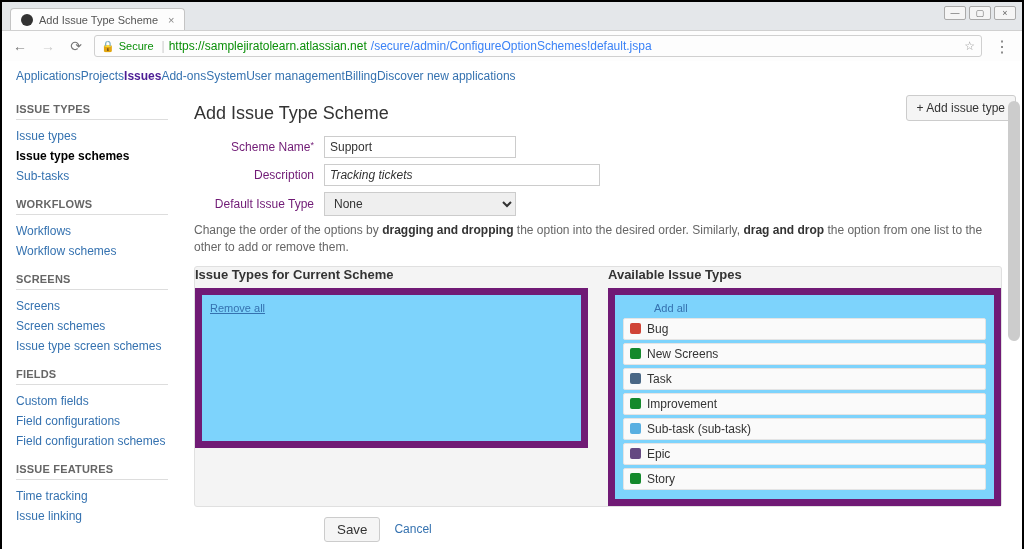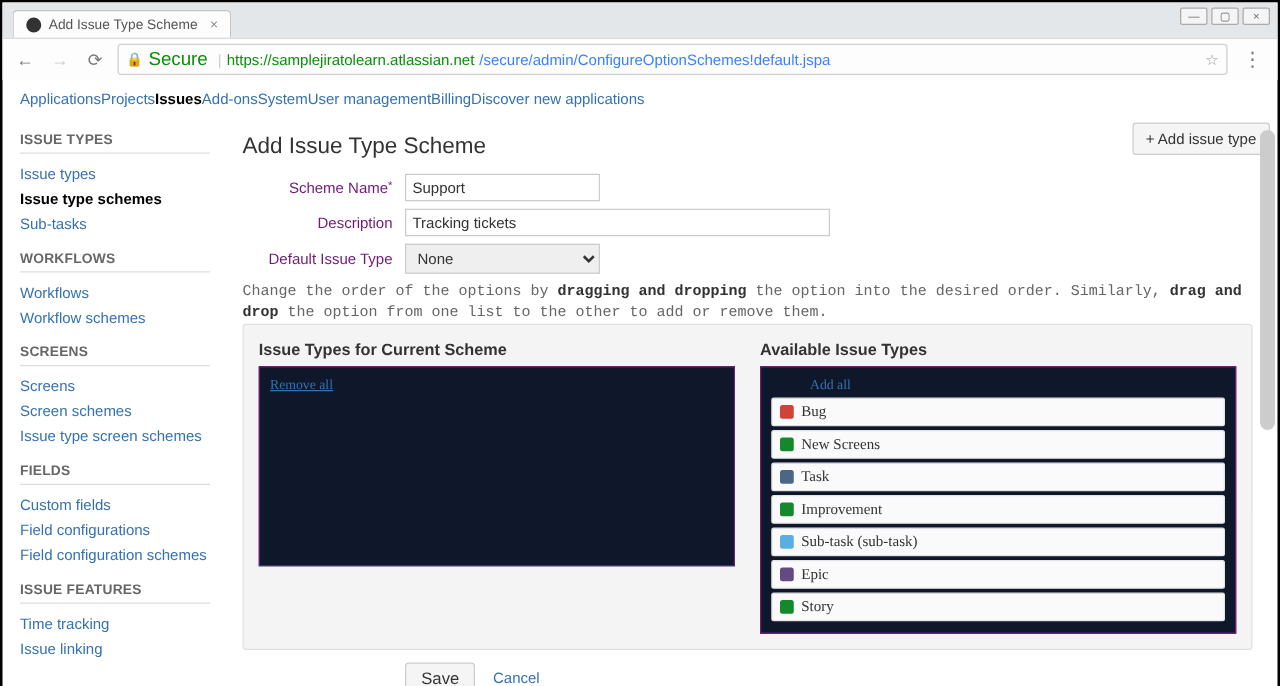--- a/index.html
+++ b/index.html
@@ -68,35 +68,35 @@
   }
   .address-bar {
     flex: 1;
     border: 1px solid #d0d0d0;
     border-radius: 3px;
     padding: 3px 6px;
     display: flex; align-items: center; gap: 4px;
     color: #555;
   }
   .secure-lock { color: #0a8f08; font-size: 11px; }
-  .secure-label { color: #0a8f08; font-size: 15px; margin-right: 4px;}
+  .secure-label { color: #0a8f08; font-size: 11px; margin-right: 4px;}
   .url-green { color: #0a8f08; }
   .url-gray { color: #3b82f6; }
   .star { color: #999; margin-left: auto; cursor:pointer;}
   .kebab { color:#777; font-size:16px; padding:0 4px; cursor:pointer;}
 
   .content-wrap { border: 2px solid #000; border-top: 0; height: 497px; overflow: hidden; position:relative;}
 
   .app-topnav {
     display: flex; 
     padding: 8px 14px;
     border-bottom: 0;
   }
   .app-topnav a { color: #3572b0; text-decoration: none; cursor:pointer;}
-  .app-topnav a.active { color: #000000; font-weight: bold; }
+  .app-topnav a.active { color: #4c1d95; font-weight: bold; }
 
   .body-grid {
     display: flex;
     height: calc(100% - 30px);
   }
   .sidebar {
     width: 180px;
     padding: 12px 14px;
   }
   .side-section h4 {
@@ -129,41 +129,39 @@
   }
   .form-row { display:flex; align-items:center; margin: 6px 0; }
   .form-label { width: 130px; text-align: right; padding-right: 10px; color:#701a75; font-size:12px;}
   .req { font-size: 9px; vertical-align: top; }
   input.txt, select.sel {
     border: 1px solid #ccc;
     padding: 3px 5px;
     font-size: 12px;
     color:#333;
   }
-  .w-sm { width: 156px; }
-  .w-lg { width: 340px; }
-  .help-text { font-size: 12px; color:#666; margin: 6px 0 0 0; line-height: 1.4; font-family: Liberation Mono, monospace;}
+  .w-sm { width: 192px; }
+  .w-lg { width: 276px; font-style: italic; }
+  .help-text { font-size: 12px; color:#666; margin: 6px 0 10px 0; line-height: 1.4;}
   .help-text b { color:#333; }
 
   .scheme-panel {
     background: #f4f4f4;
     border: 1px solid #e0e0e0;
     border-radius: 3px;
-    padding: 12px;
     display: flex;
     gap: 20px;
   }
   .panel-col { flex: 1; }
   .panel-col h3 { font-size: 13px; margin: 0 0 6px 0; color:#333; font-weight:bold;}
   .panel-box {
-    background: #0f172a;
-    border: 1px solid #701a75;
+    background: #7dd3fc;
+    border: 7px solid #701a75;
     min-height: 160px;
     padding: 6px 8px;
-    font-family: Liberation Serif, serif;
   }
   .panel-link { color:#3572b0; font-size:11px; text-decoration: underline; cursor:pointer;}
   .panel-link.noline { text-decoration:none;margin-left:31px; }
   .issue-item {
     border: 1px solid #e4e4e4;
     background: #fafafa;
     border-radius: 2px;
     padding: 3px 6px;
     margin: 3px 0;
     display:flex; align-items:center; gap:6px;

